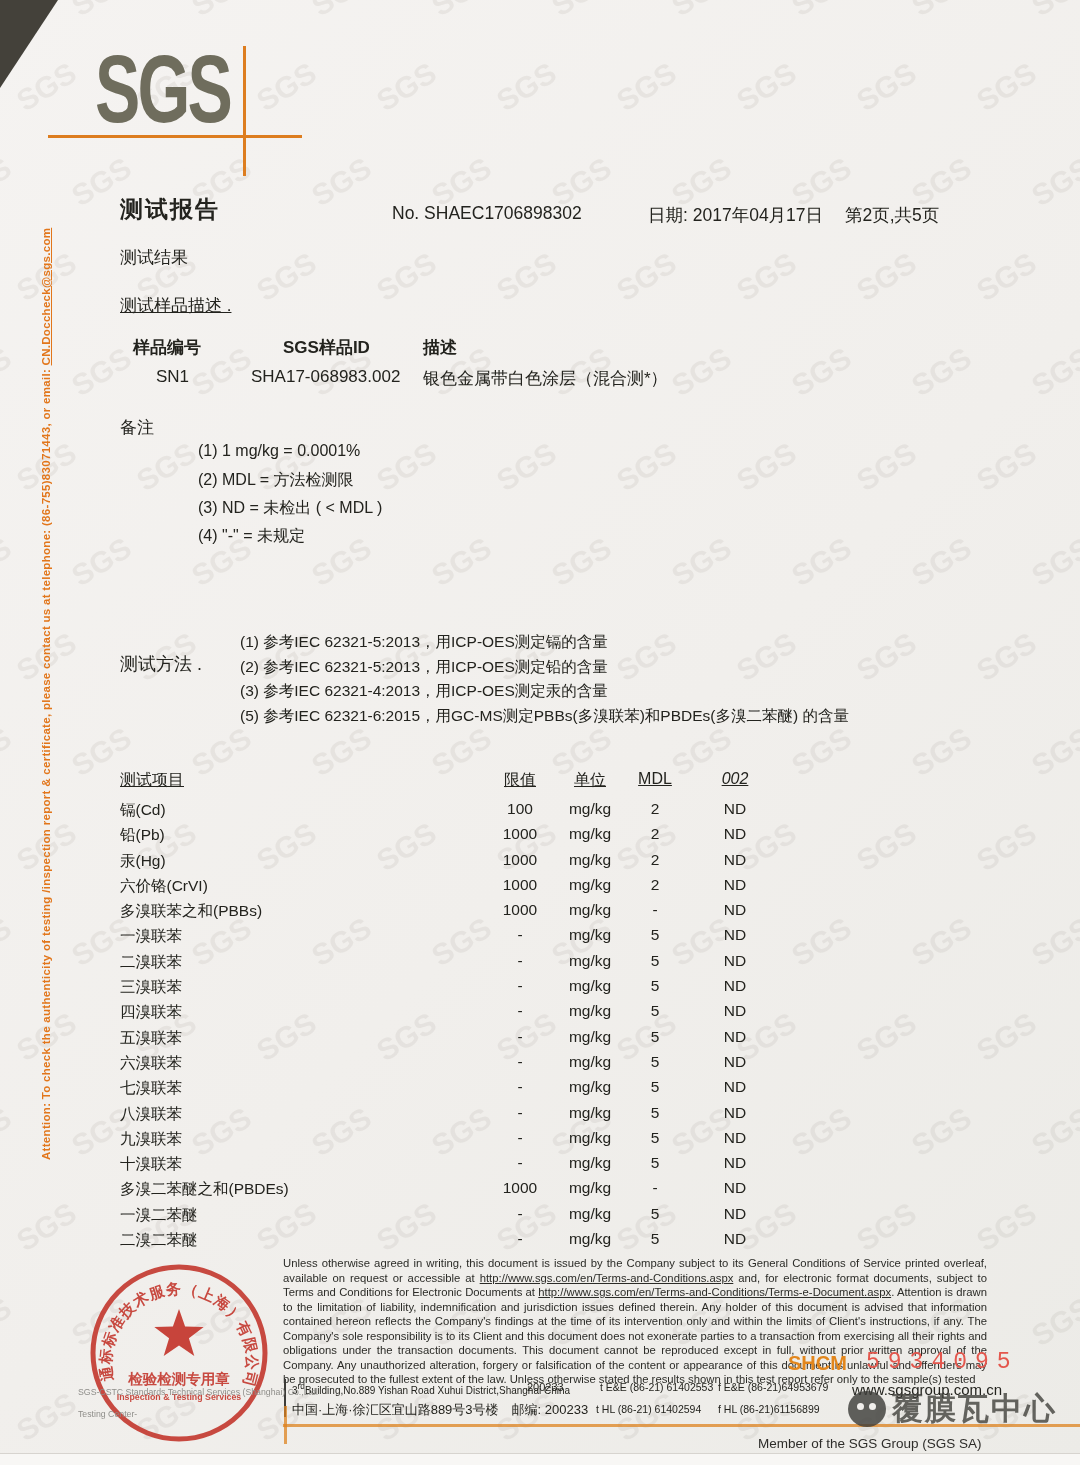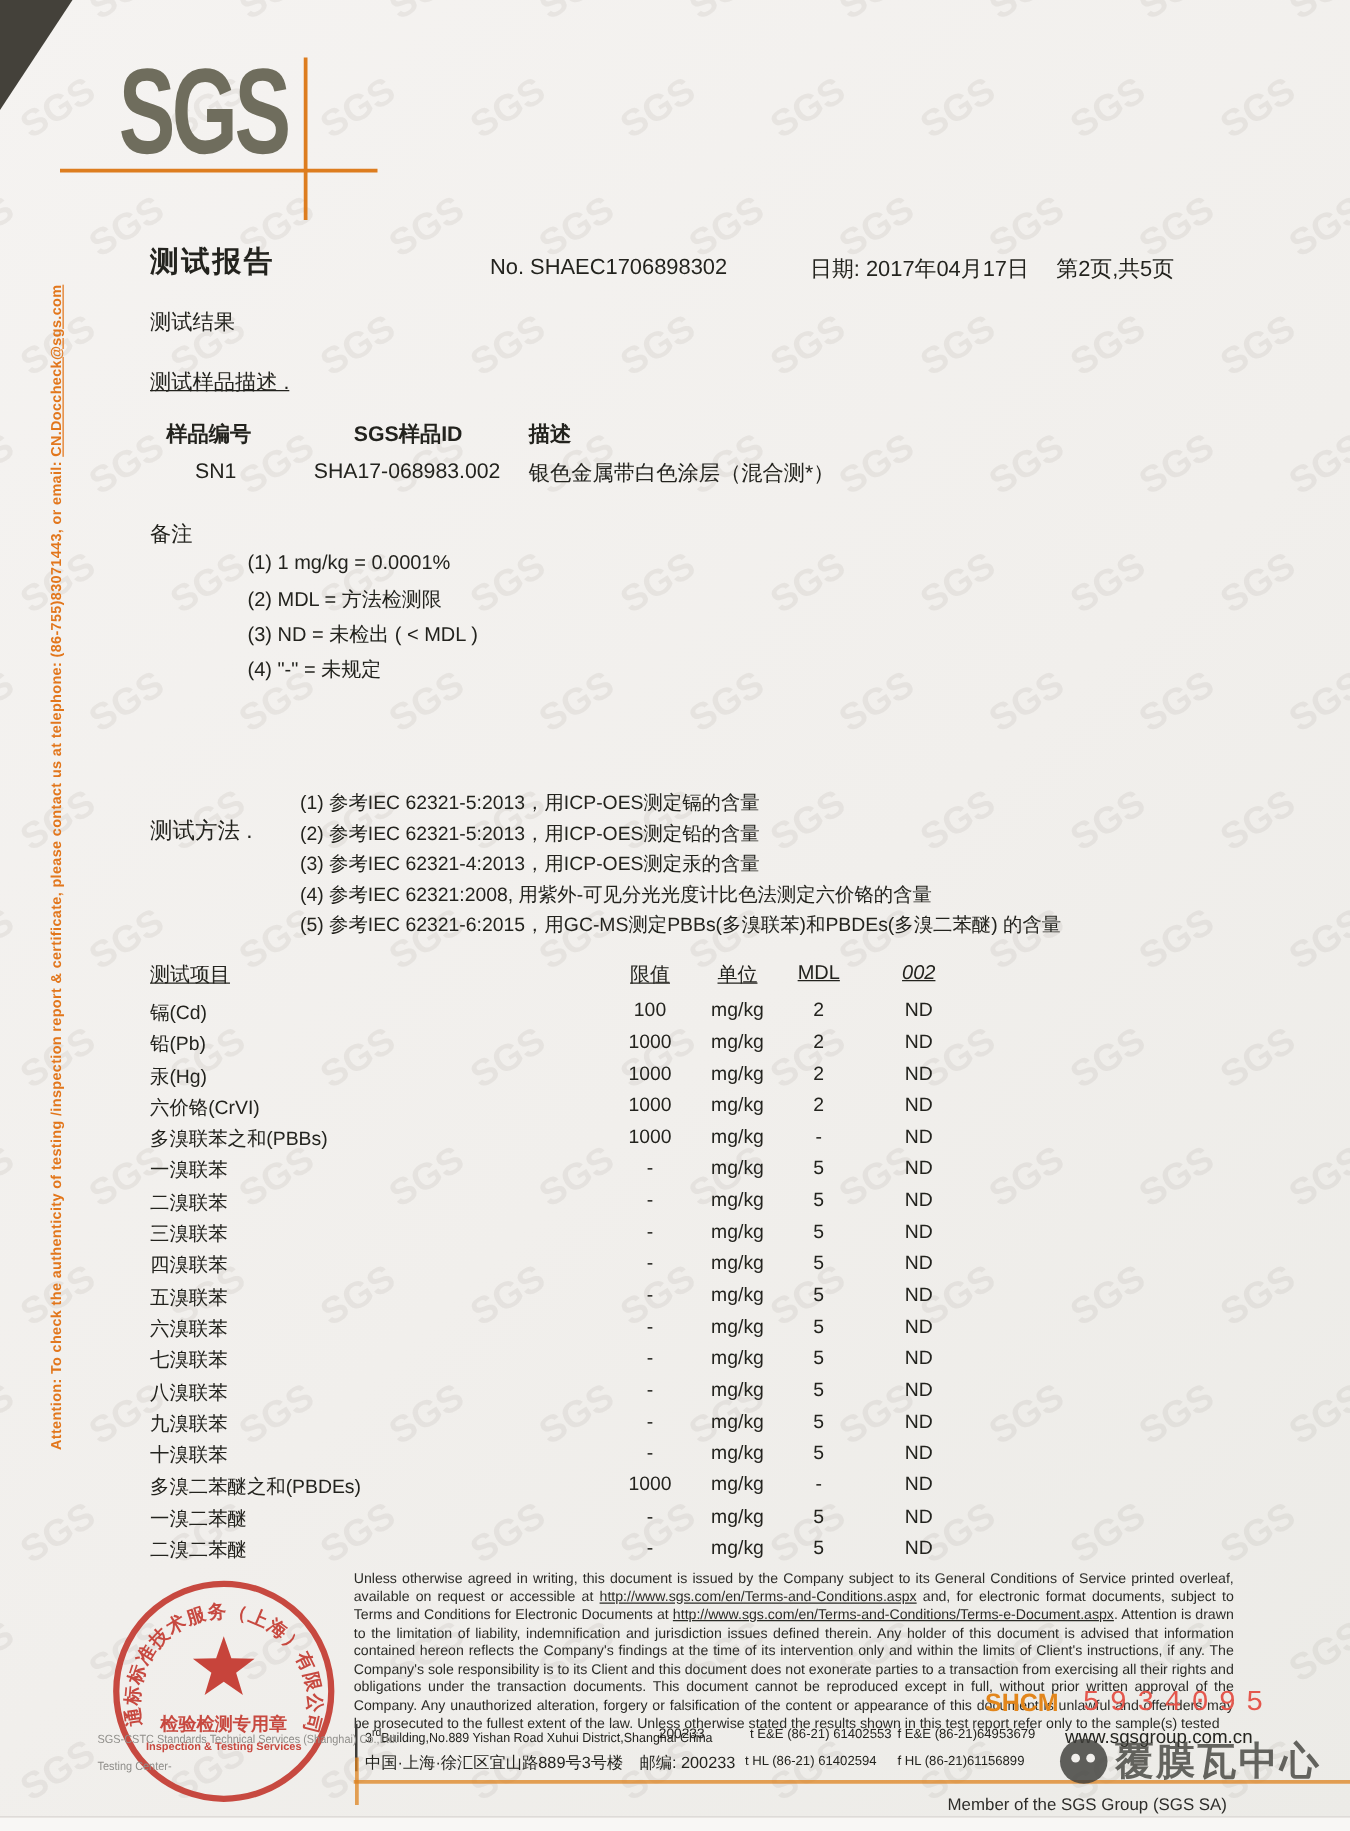--- a/index.html
+++ b/index.html
@@ -282,21 +282,20 @@
       <div class="note-line">(2) MDL = 方法检测限</div>
       <div class="note-line">(3) ND = 未检出 ( &lt; MDL )</div>
       <div class="note-line">(4) "-" = 未规定</div>
     </div>
 
     <div class="abs method-label">测试方法 .</div>
     <div class="abs" style="left:240px;top:632px;">
       <div class="method-line">(1) 参考IEC 62321-5:2013，用ICP-OES测定镉的含量</div>
       <div class="method-line">(2) 参考IEC 62321-5:2013，用ICP-OES测定铅的含量</div>
       <div class="method-line">(3) 参考IEC 62321-4:2013，用ICP-OES测定汞的含量</div>
-      <div class="method-line">(4) 参考IEC 62321:2008, 用紫外-可见分光光度计比色法测定六价铬的含量</div>
       <div class="method-line">(5) 参考IEC 62321-6:2015，用GC-MS测定PBBs(多溴联苯)和PBDEs(多溴二苯醚) 的含量</div>
     </div>
 
     <div class="abs rtable">
       <div class="thead">
         <span class="h-item">测试项目</span>
         <span class="h-limit">限值</span>
         <span class="h-unit">单位</span>
         <span class="h-mdl">MDL</span>
         <span class="h-sample">002</span>

